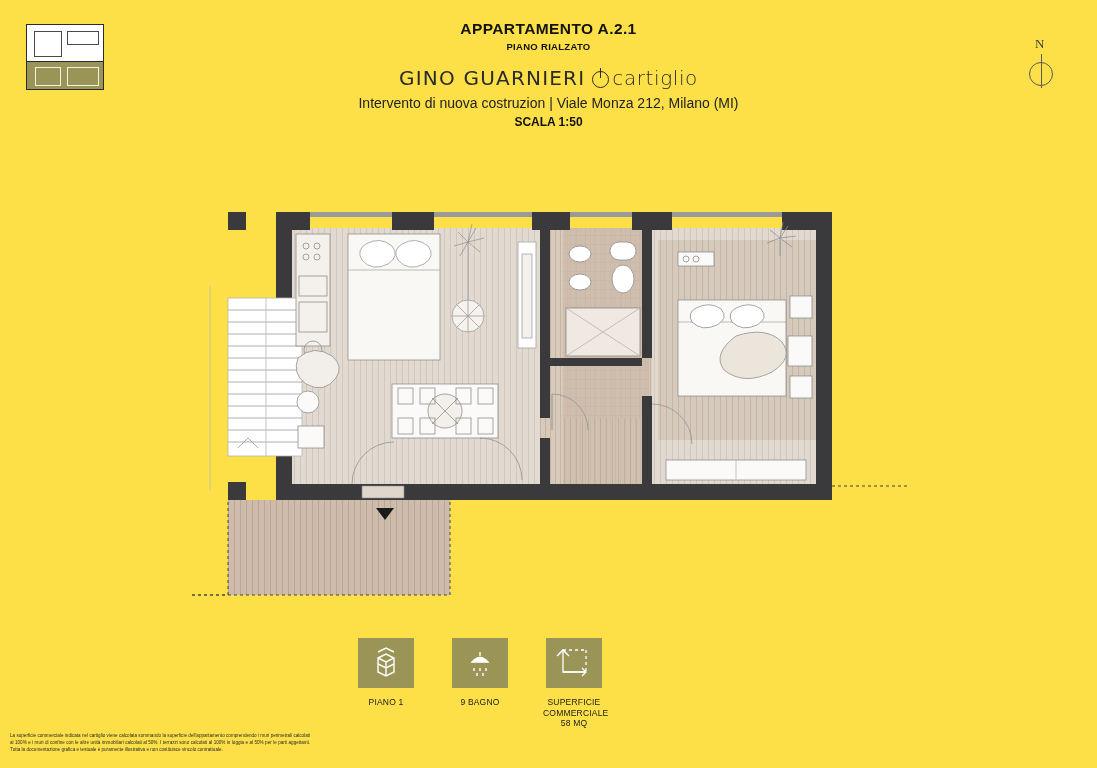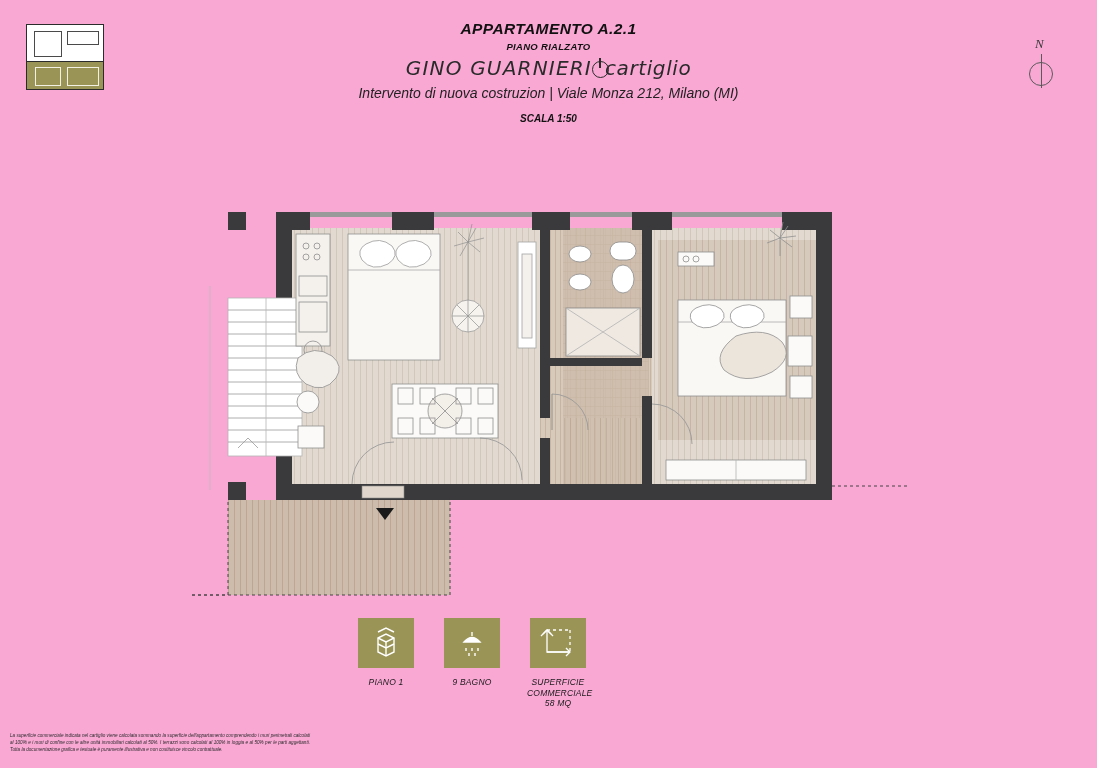--- a/index.html
+++ b/index.html
@@ -8,22 +8,21 @@
     width: 1097px; height: 768px;
     background: #ffffff;
     font-family: "Liberation Sans", sans-serif;
     color: #1a1a1a;
     overflow: hidden;
   }
   #page {
     position: relative;
     width: 1097px;
     height: 768px;
-    background: #f9a8d4;
-    font-style: italic;
+    background: #fde047;
   }
 
   
   .logo-mark {
     position: absolute;
     left: 26px; top: 24px;
     width: 78px; height: 66px;
   }
   .logo-mark .plan-top {
     position: absolute; left: 0; top: 0;
@@ -75,28 +74,29 @@
     color: #111;
   }
   .title-sub {
     font-size: 9.5px;
     font-weight: bold;
     letter-spacing: 0.3px;
     margin-top: 3px;
     color: #111;
   }
   .studio-line {
-    margin-top: 4px;
+    margin-top: 14px;
     font-size: 21px;
     letter-spacing: 0.6px;
     color: #2a2a2a;
     font-weight: 300;
     display: flex;
     justify-content: center;
     align-items: center;
+    gap: 7px;
   }
   .studio-name { font-family: "DejaVu Sans", sans-serif; font-weight: 400; letter-spacing: 1.2px; font-size: 20px;}
   .studio-glyph {
     display: inline-block;
     width: 17px; height: 17px;
     border: 1.6px solid #2a2a2a;
     border-radius: 50%;
     position: relative;
     top: 1px;
   }
@@ -113,22 +113,22 @@
     font-size: 20px;
     letter-spacing: 0.6px;
     margin-left: -4px;
   }
   .addr-line {
     margin-top: 5px;
     font-size: 14px;
     color: #222;
   }
   .scale-line {
-    margin-top: 12px;
-    font-size: 10px;
+    margin-top: 4px;
+    font-size: 12px;
     font-weight: bold;
     color: #111;
   }
 
   
   .north {
     position: absolute;
     right: 28px; top: 36px;
     width: 48px; height: 58px;
   }
@@ -157,24 +157,24 @@
   .plan {
     position: absolute;
     left: 180px; top: 190px;
     width: 740px; height: 420px;
   }
   .plan svg { display: block; }
 
   
   .legend {
     position: absolute;
-    left: 355px; top: 618px;
+    left: 355px; top: 638px;
     width: 320px;
     display: flex;
-    gap: 24px;
+    gap: 32px;
   }
   .legend-item {
     width: 62px;
     text-align: center;
   }
   .legend-box {
     width: 56px; height: 50px;
     background: #9a9457;
     margin: 0 auto;
     position: relative;

